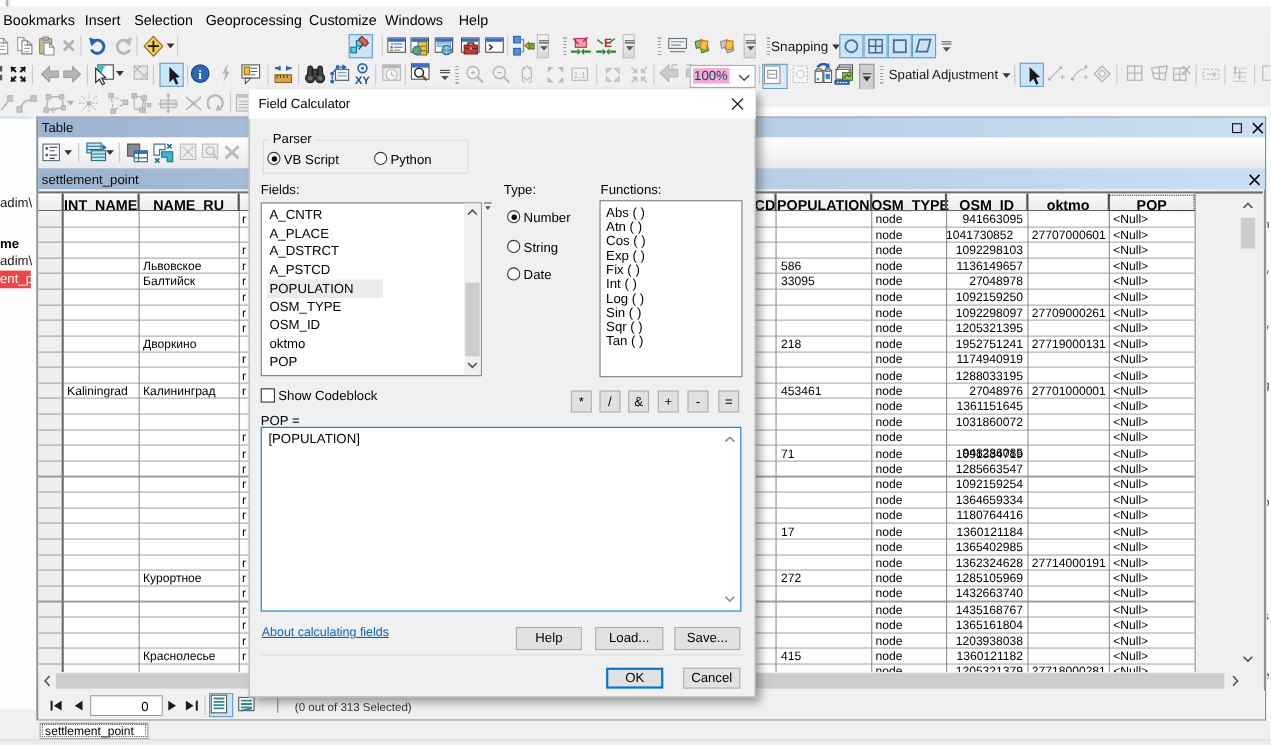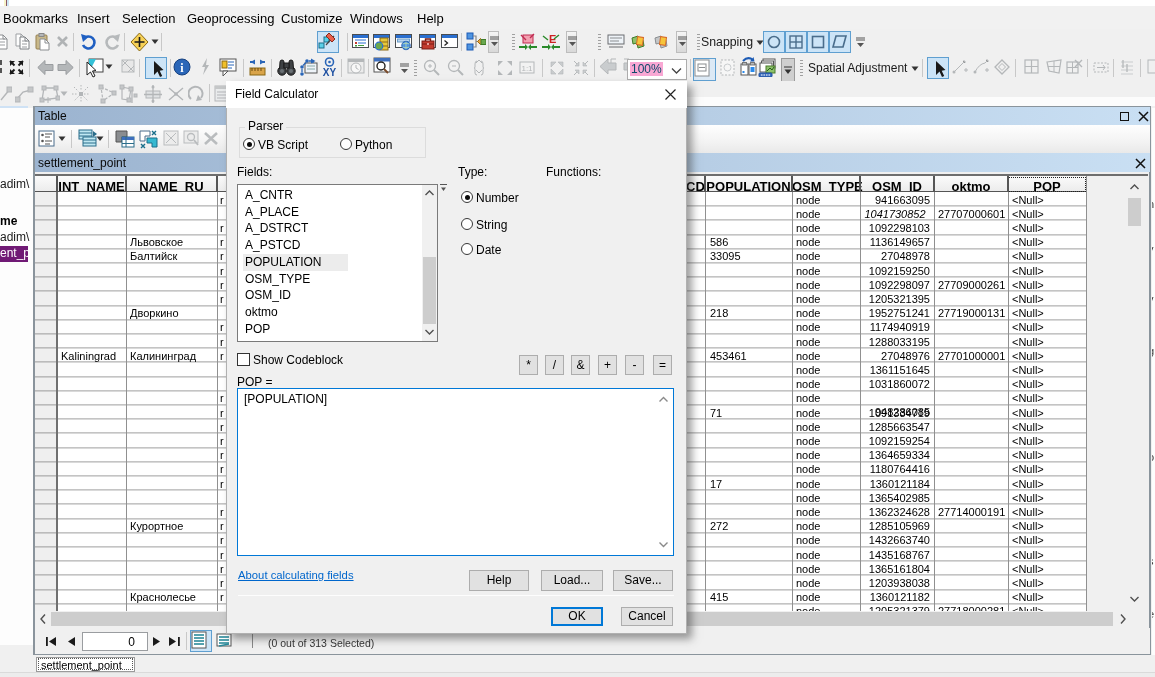--- a/index.html
+++ b/index.html
@@ -501,21 +501,21 @@
       <line x1="3" y1="11" x2="15" y2="11" stroke="#a3a6a9"></line>
       <line x1="3" y1="14" x2="15" y2="14" stroke="#a3a6a9"></line>
     </svg>
   </div>
 
 <div class="abs" style="left:0;top:106px;width:28px;height:6px;background:#cfe2f5;"></div>
 <div class="abs" id="toc" style="left:0;top:108px;width:33px;height:537px;background:#fdfdfd;">
   <div class="abs" style="left:0;top:69px;font-size:12px;color:#1a1a1a;">adim\</div>
   <div class="abs" style="left:0;top:106px;font-size:12px;font-weight:bold;color:#000;">me</div>
   <div class="abs" style="left:0;top:122px;font-size:12px;color:#1a1a1a;">adim\</div>
-  <div class="abs" style="left:0;top:138px;width:28px;height:16px;background:#701a75;color:#fff;font-size:12px;">ent_p</div>
+  <div class="abs" style="left:0;top:138px;width:28px;height:16px;background:#ef4444;color:#fff;font-size:12px;">ent_p</div>
 </div>
 
 <div class="abs" style="left:240px;top:97px;width:915px;height:9px;background:#fcfcfc;"></div>
 
 <div class="abs" id="tablewin" style="left:33px;top:106px;width:1118px;height:549px;background:#f0f0f0;border:2px solid #8a949c;border-top-width:1px;"></div>
 
 <div class="abs" style="left:35px;top:107px;width:1115px;height:18px;background:linear-gradient(90deg,#9cb4d0,#c9dff3);">
   <span style="position:absolute;left:3px;top:2px;font-size:12px;color:#0a0a0a;">Table</span>
   <div style="position:absolute;left:1085px;top:5px;width:9px;height:9px;border:1px solid #111;"></div>
   <svg style="position:absolute;left:1103px;top:4px" width="11" height="11">
@@ -623,21 +623,21 @@
 <div class="vline" style="left:792px;top:192px;height:419px;"></div>
 <div class="vline" style="left:860px;top:192px;height:419px;"></div>
 <div class="vline" style="left:934px;top:192px;height:419px;"></div>
 <div class="vline" style="left:1008px;top:192px;height:419px;"></div>
 <div class="vline" style="left:1086px;top:176px;height:435px;"></div>
 <span class="cell" style="left:796px;top:193.6px;">node</span>
 <span class="cell" style="left:860px;top:193.6px;width:70px;text-align:right;">941663095</span>
 <span class="cell" style="left:1012px;top:193.6px;">&lt;Null&gt;</span>
 <span class="cell" style="left:220px;top:193.6px;">r</span>
 <span class="cell" style="left:796px;top:207.8px;">node</span>
-<span class="cell" style="left:860px;top:207.8px;width:70px;text-align:center;font-style:italic;">1041730852</span>
+<span class="cell" style="left:860px;top:207.8px;width:70px;text-align:left;">1041730852</span>
 <span class="cell" style="left:938px;top:207.8px;">27707000601</span>
 <span class="cell" style="left:1012px;top:207.8px;">&lt;Null&gt;</span>
 <span class="cell" style="left:796px;top:222.0px;">node</span>
 <span class="cell" style="left:860px;top:222.0px;width:70px;text-align:right;">1092298103</span>
 <span class="cell" style="left:1012px;top:222.0px;">&lt;Null&gt;</span>
 <span class="cell" style="left:220px;top:222.0px;">r</span>
 <span class="cell" style="left:796px;top:236.2px;">node</span>
 <span class="cell" style="left:860px;top:236.2px;width:70px;text-align:right;">1136149657</span>
 <span class="cell" style="left:710px;top:236.2px;">586</span>
 <span class="cell" style="left:1012px;top:236.2px;">&lt;Null&gt;</span>
@@ -857,20 +857,23 @@
 
   <div class="lbl" style="left:232px;top:84px;">Type:</div>
   <div class="radio on" style="left:235px;top:110px;"></div>
   <div class="lbl" style="left:250px;top:110px;">Number</div>
   <div class="radio" style="left:235px;top:137px;"></div>
   <div class="lbl" style="left:250px;top:137px;">String</div>
   <div class="radio" style="left:235px;top:162px;"></div>
   <div class="lbl" style="left:250px;top:162px;">Date</div>
 
   <div class="lbl" style="left:320px;top:84px;">Functions:</div>
+  <div class="listbox" id="funcbox" style="left:319px;top:101px;width:130px;height:161px;">
+    <div style="font-size:12px;line-height:13px;padding:4px 0 0 5px;">Abs ( )<br>Atn ( )<br>Cos ( )<br>Exp ( )<br>Fix ( )<br>Int ( )<br>Log ( )<br>Sin ( )<br>Sqr ( )<br>Tan ( )</div>
+  </div>
 
   <div class="btn" style="left:293px;top:274px;width:19px;height:20px;line-height:18px;">*</div>
   <div class="btn" style="left:319px;top:274px;width:19px;height:20px;line-height:18px;">/</div>
   <div class="btn" style="left:345px;top:274px;width:19px;height:20px;line-height:18px;">&amp;</div>
   <div class="btn" style="left:372px;top:274px;width:19px;height:20px;line-height:18px;">+</div>
   <div class="btn" style="left:399px;top:274px;width:19px;height:20px;line-height:18px;">-</div>
   <div class="btn" style="left:427px;top:274px;width:19px;height:20px;line-height:18px;">=</div>
 
   <div class="abs" style="left:11px;top:272px;width:13px;height:13px;border:1px solid #333;background:#fff;"></div>
   <div class="lbl" style="left:27px;top:272px;">Show Codeblock</div>

